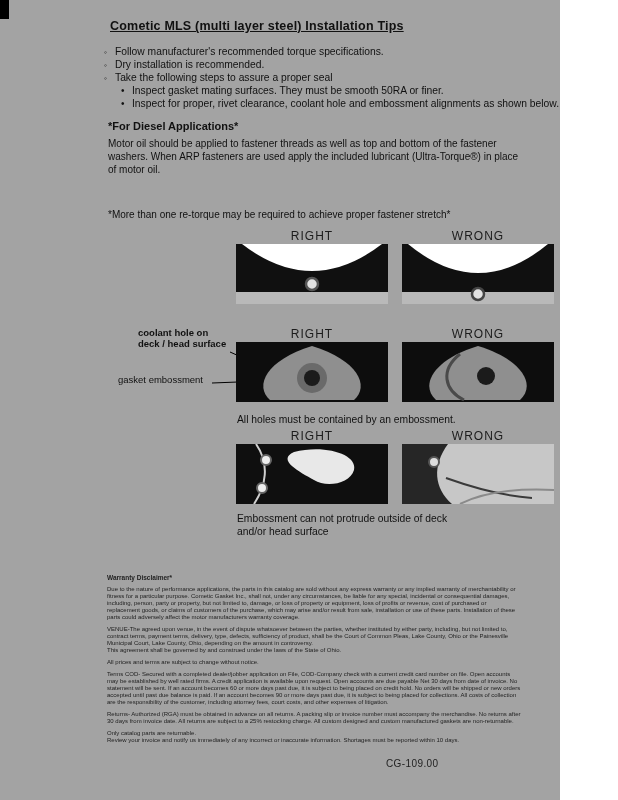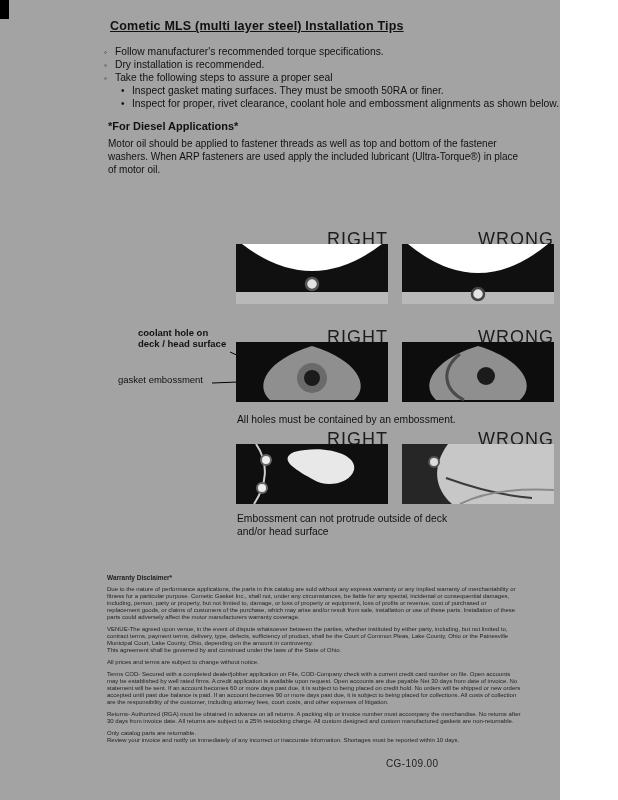--- a/index.html
+++ b/index.html
@@ -28,21 +28,21 @@
   .bullet .marker { width: 11px; flex: 0 0 11px; font-size: 8.5px; line-height: 12.9px; }
   .bullet.sub { padding-left: 17px; }
   .bullet.sub .marker { font-size: 10px; }
 
   .diesel-heading { left: 108px; top: 120px; font-size: 11px; font-weight: 700; text-align: center; }
   .para { left: 108px; width: 414px; font-size: 10px; line-height: 13px; }
   .para1 { top: 137px; }
   .para2 { top: 169px; }
   .note  { top: 208px; }
 
-  .rw-label { width: 152px; text-align: right; font-size: 18px; letter-spacing: 1px; color: #1c1c1c; }
+  .rw-label { width: 152px; text-align: center; font-size: 12px; letter-spacing: 1px; color: #1c1c1c; }
   .panel { width: 152px; height: 60px; }
   .panel svg { display: block; width: 152px; height: 60px; }
   .col-left  { left: 236px; }
   .col-right { left: 402px; }
   .labels-row1 { top: 229px; }
   .labels-row2 { top: 327px; }
   .labels-row3 { top: 429px; }
   .panels-row1 { top: 244px; }
   .panels-row2 { top: 342px; }
   .panels-row3 { top: 444px; }
@@ -94,20 +94,21 @@
       <span>Inspect gasket mating surfaces.  They must be smooth 50RA or finer.</span>
     </div>
     <div class="bullet sub">
       <span class="marker">•</span>
       <span>Inspect for proper, rivet clearance, coolant hole and embossment alignments as shown below.</span>
     </div>
   </div>
 
   <div class="abs diesel-heading">*For Diesel Applications*</div>
   <div class="abs para para1">Motor oil should be applied to fastener threads as well as top and bottom of the fastener washers. When ARP fasteners are used apply the included lubricant (Ultra-Torque®) in place of motor oil.</div>
+  <div class="abs para note">*More than one re-torque may be required to achieve proper fastener stretch*</div>
 
   <div class="abs rw-label labels-row1 col-left">RIGHT</div>
   <div class="abs rw-label labels-row1 col-right">WRONG</div>
 
   <div class="abs panel panels-row1 col-left">
     <svg viewBox="0 0 152 60" xmlns="http://www.w3.org/2000/svg">
       <rect width="152" height="60" fill="#101010"></rect>
       <path d="M6,0 Q76,54 146,0 Z" fill="#ffffff"></path>
       <rect y="48" width="152" height="12" fill="#b9b9b9"></rect>
       <circle cx="76" cy="40" r="6" fill="#e3e3e3" stroke="#555" stroke-width="2.5"></circle>

